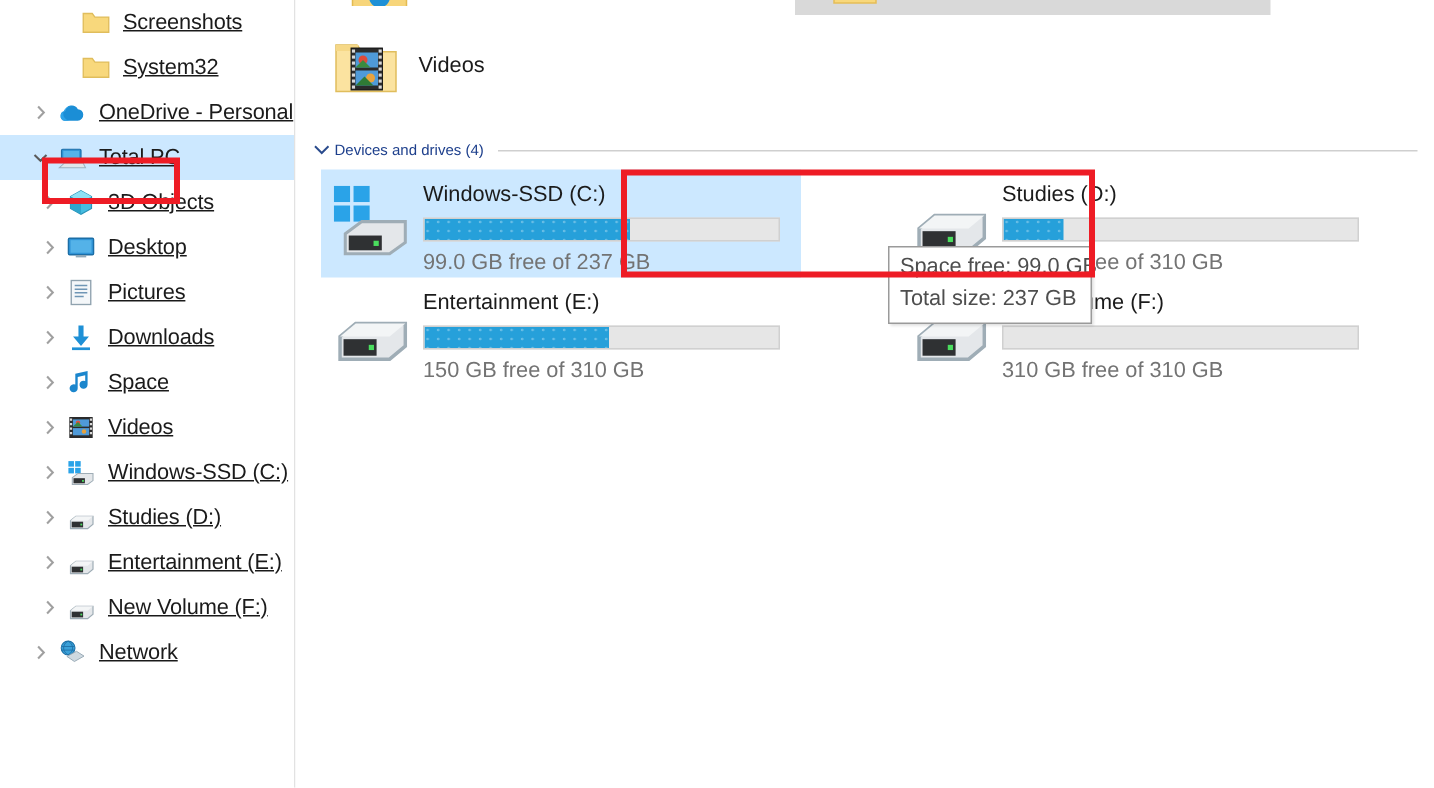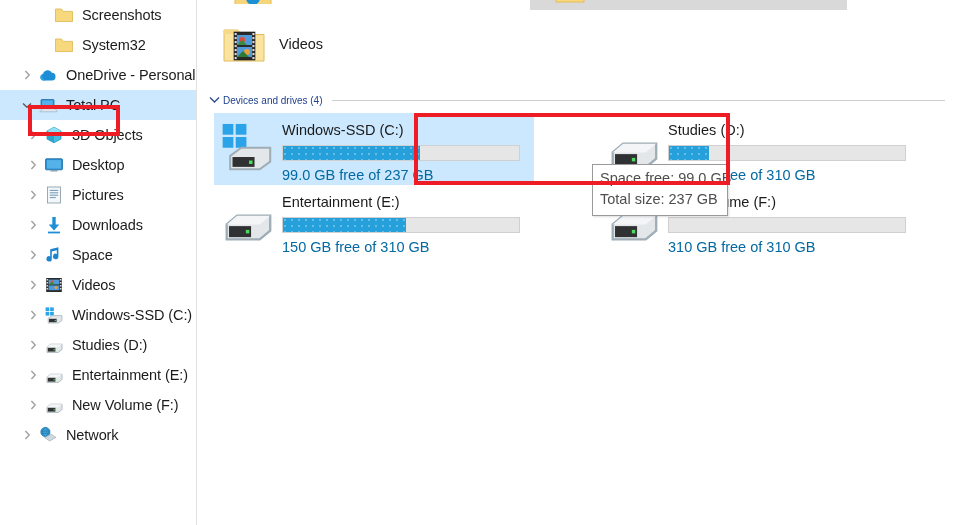--- a/index.html
+++ b/index.html
@@ -26,20 +26,21 @@
 
   
   #nav-pane {
     width: 196px;
     height: 525px;
     background: #ffffff;
     border-right: 1px solid #e2e2e2;
     position: relative;
     flex: 0 0 196px;
     overflow: hidden;
+    text-decoration: underline;
   }
   .nav-row {
     height: 30px;
     display: flex;
     align-items: center;
     position: relative;
     white-space: nowrap;
     cursor: default;
   }
   .nav-row.selected {
@@ -214,21 +215,21 @@
   }
   .bar-fill::after{
     content:"";
     position:absolute; inset:0;
     background-image:
       radial-gradient(circle at 2px 2px, rgba(255,255,255,.30) 0.8px, transparent 1.1px);
     background-size: 7px 6px;
   }
   .drive-meta {
     font-size: 14.5px;
-    color: #0369a1;
+    color: #737373;
     margin-top: 6px;
     white-space: nowrap;
   }
 
   
   #tooltip {
     position: absolute;
     left: 395px;
     top: 164px;
     width: 136px;

